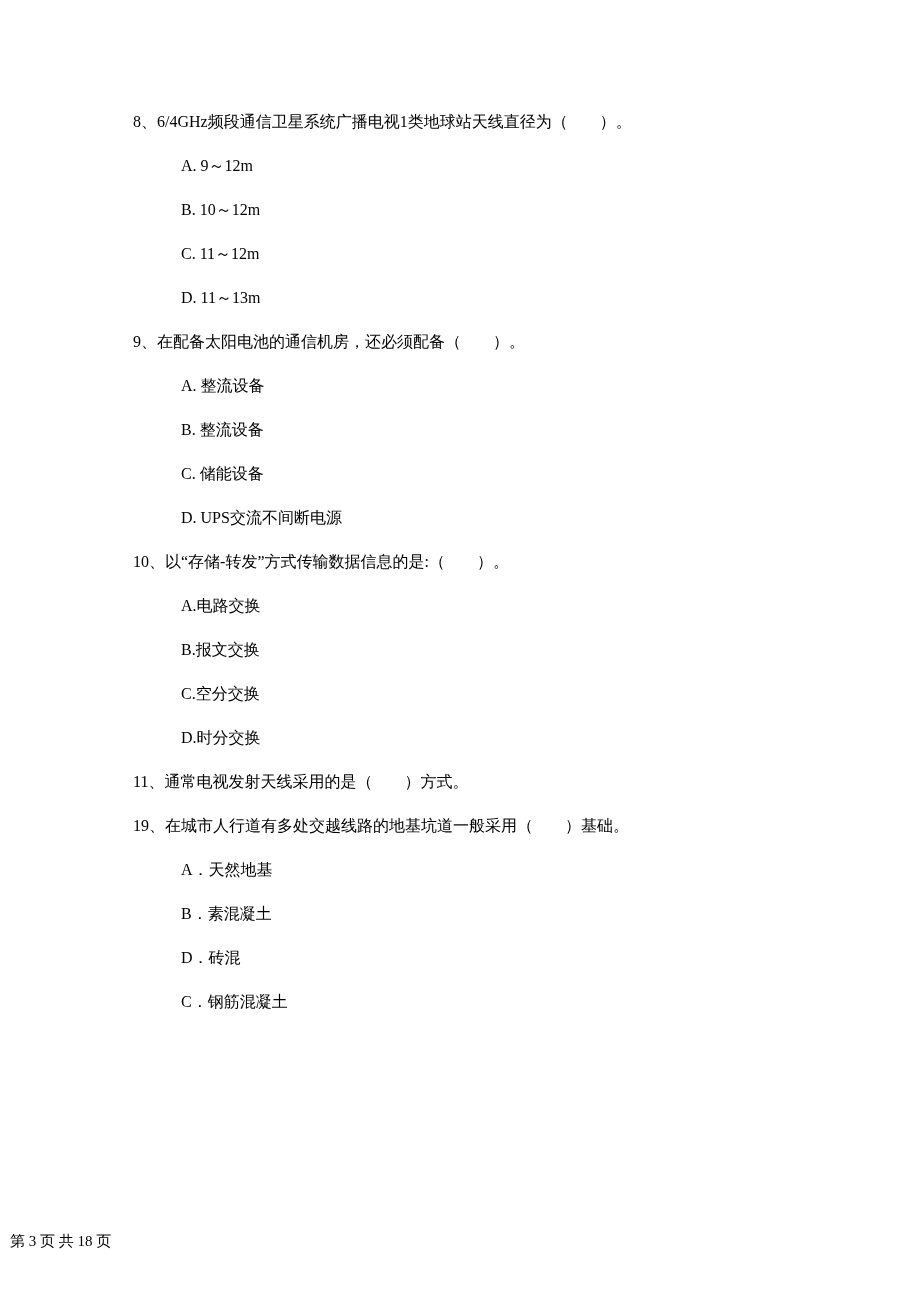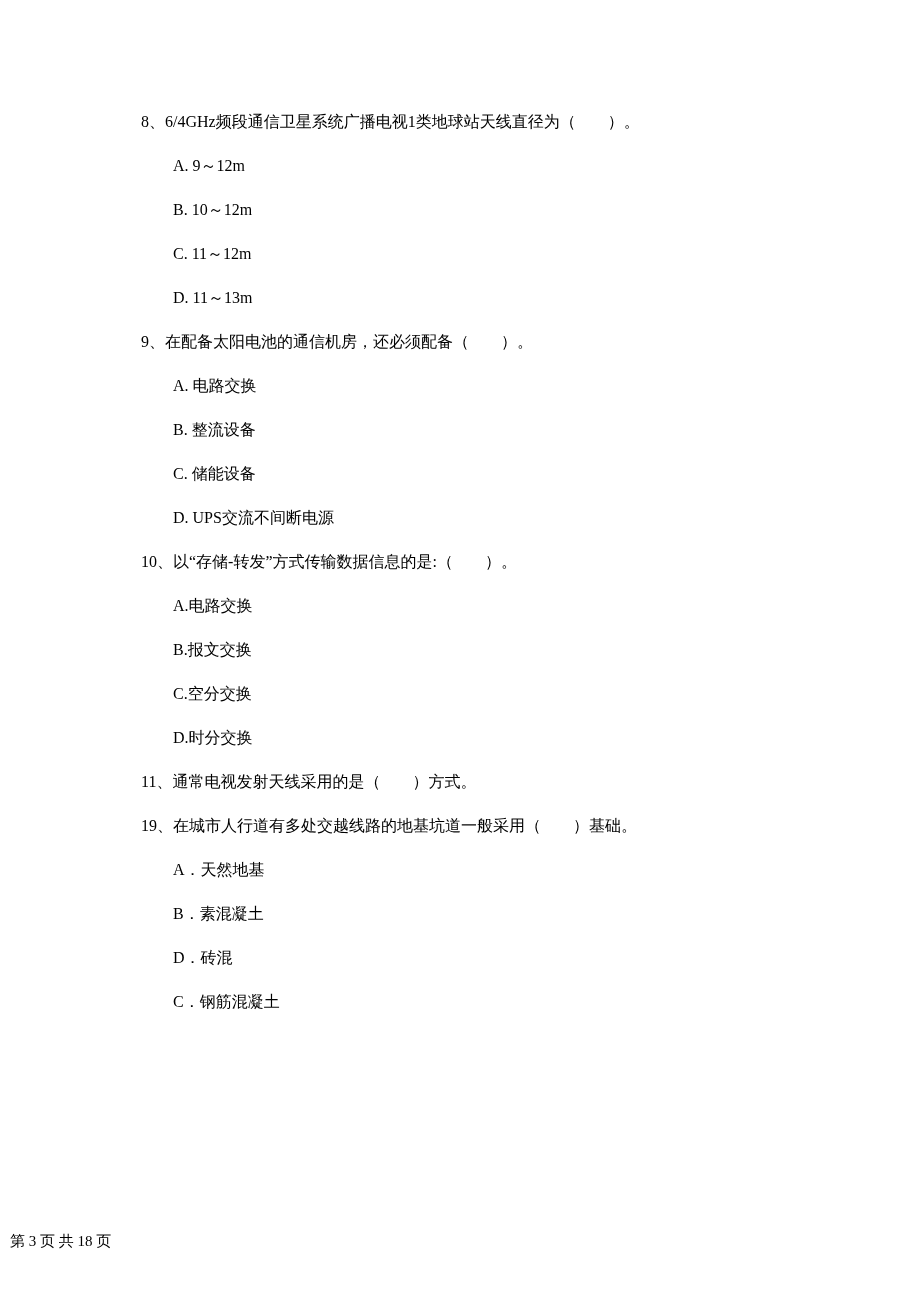--- a/index.html
+++ b/index.html
@@ -14,28 +14,28 @@
     font-size: 16px;
     line-height: 1.5;
   }
   .content {
     padding: 110px 125px 0 125px;
   }
   .question {
     margin-bottom: 8px;
   }
   .q-text {
-    margin: 0 0 20px 16px;
+    margin: 0 0 20px 8px;
     font-family: Liberation Serif, serif;
   }
   .options {
     padding-left: 40px;
   }
   .option {
-    margin: 0 0 20px 8px;
+    margin: 0 0 20px 16px;
   }
   .footer {
     position: absolute;
     bottom: 50px;
     left: 0;
     width: 100%;
     text-align: left;
     font-size: 15px;
     margin-left: 10px;
   }
@@ -51,21 +51,21 @@
       <p class="option">A. 9～12m</p>
       <p class="option">B. 10～12m</p>
       <p class="option">C. 11～12m</p>
       <p class="option">D. 11～13m</p>
     </div>
   </div>
 
   <div class="question">
     <p class="q-text"><span>9、</span><span>在配备太阳电池的通信机房，还必须配备（　　）。</span></p>
     <div class="options">
-      <p class="option">A. 电路交换</p>
+      <p class="option">A. 整流设备</p>
       <p class="option">B. 整流设备</p>
       <p class="option">C. 储能设备</p>
       <p class="option">D. UPS交流不间断电源</p>
     </div>
   </div>
 
   <div class="question">
     <p class="q-text"><span>10、</span><span>以“存储-转发”方式传输数据信息的是:（　　）。</span></p>
     <div class="options">
       <p class="option">A.电路交换</p>

